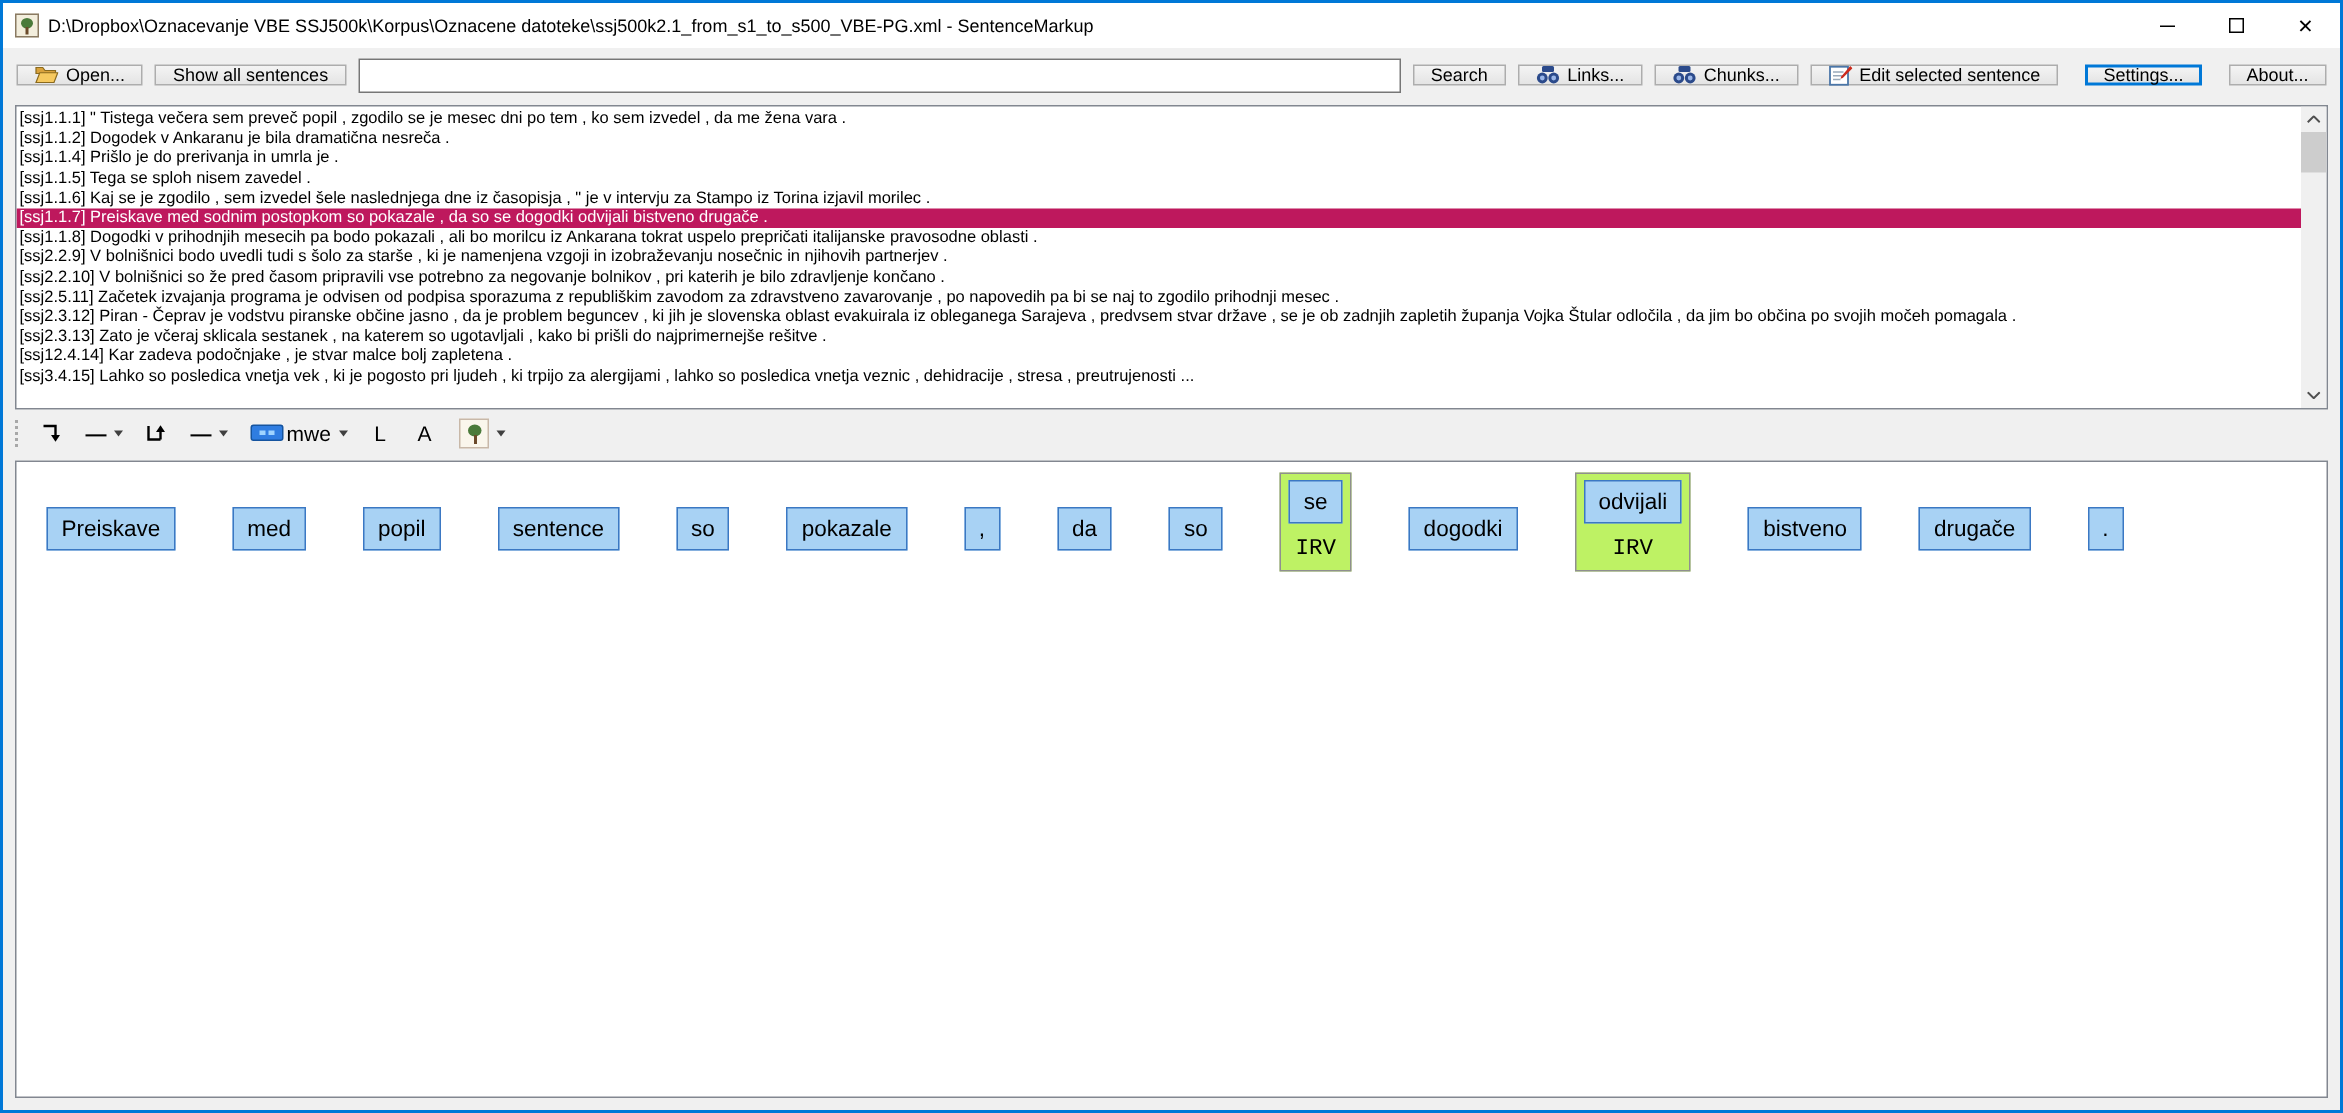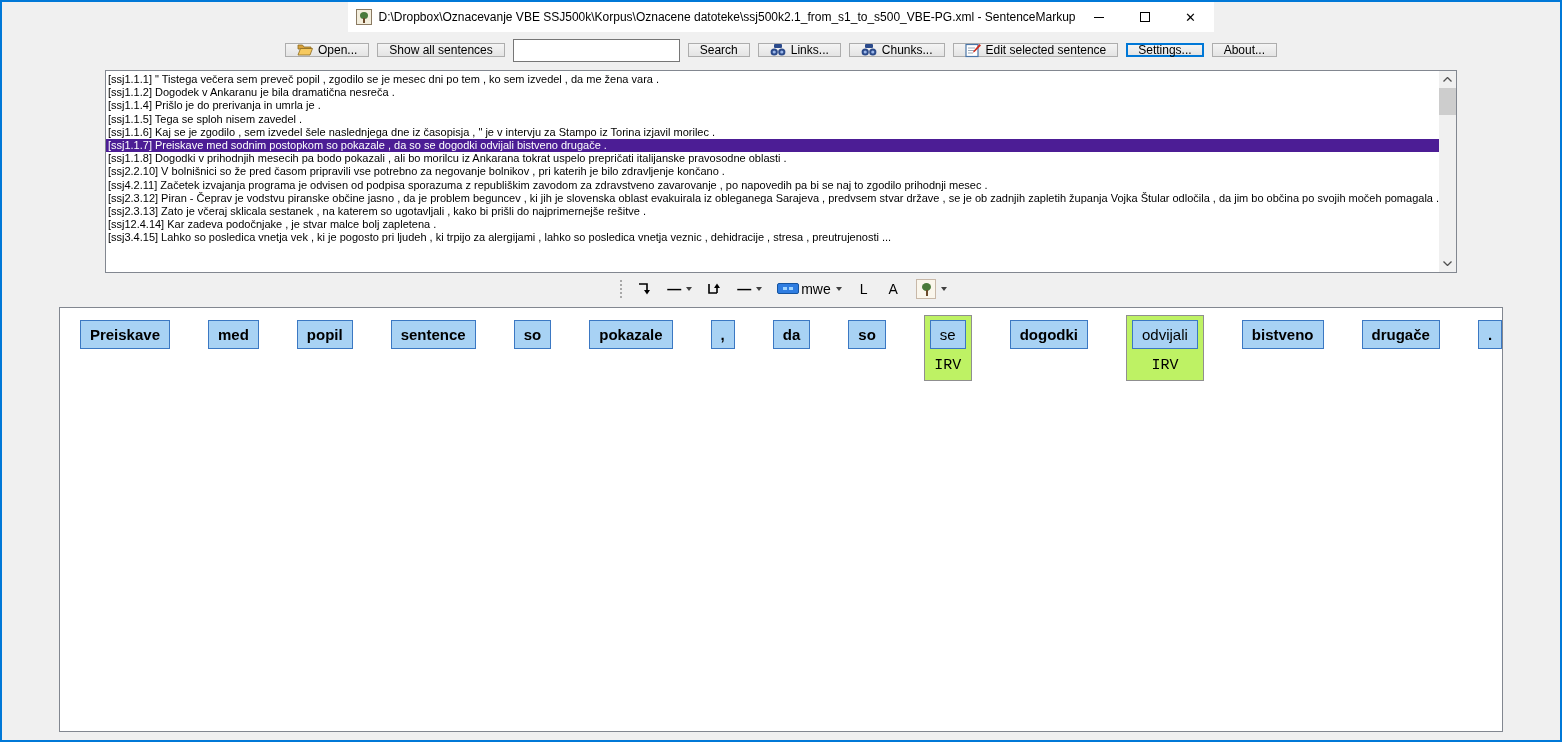--- a/index.html
+++ b/index.html
@@ -8,21 +8,20 @@
     width:1562px; height:742px;
     font-family:"Liberation Sans", sans-serif;
     background:#fff;
   }
   .window {
     width:1562px; height:742px;
     border:2px solid #0078d7;
     background:#f0f0f0;
     display:flex; flex-direction:column;
     overflow:hidden;
-    align-items:center;
   }
   
   .titlebar { height:30px; background:#ffffff; display:flex; align-items:center; flex:0 0 auto; }
   .app-icon { width:16px; height:16px; margin:0 6px 0 8px; border:1px solid #8a7a62; background:#f3eedd; position:relative; }
   .app-icon .crown { position:absolute; left:3px; top:2px; width:8px; height:7px; border-radius:50%; background:#4a7a3a; }
   .app-icon .trunk { position:absolute; left:6px; top:8px; width:2px; height:5px; background:#6b4a2a; }
   .title-text { flex:1; font-size:12px; color:#000; white-space:nowrap; overflow:hidden; }
   .win-btn { width:46px; height:30px; display:flex; align-items:center; justify-content:center; cursor:default; }
   .glyph-min { width:10px; height:1px; background:#000; }
   .glyph-max { width:10px; height:10px; border:1px solid #000; background:transparent; }
@@ -36,26 +35,26 @@
     font-family:"Liberation Sans", sans-serif;
     font-size:12px; color:#000;
     display:inline-flex; align-items:center; gap:5px;
     white-space:nowrap;
   }
   .btn.focused { border:2px solid #0078d7; padding:0 10px; }
   .search-input {
     flex:1; height:23px; border:1px solid #767676; background:#fff;
     font-family:"Liberation Sans", sans-serif; font-size:12px; padding:0 5px;
   }
-  .gap-l { }
+  .gap-l { margin-left:10px; }
   
   .list-wrap { flex:0 0 auto; margin:2px 8px 0 8px; height:203px; border:1px solid #828790; background:#fff; display:flex; overflow:hidden; }
   .list-content { flex:1; overflow:hidden; padding-top:2px; }
   .sentence-row { font-size:11px; line-height:13.2px; white-space:nowrap; padding-left:2px; color:#000; }
-  .sentence-row.selected { background:#4c1d95; color:#fff; }
+  .sentence-row.selected { background:#be185d; color:#fff; }
   .scrollbar { width:17px; background:#f0f0f0; display:flex; flex-direction:column; align-items:center; flex:0 0 auto; }
   .sb-arrow { width:17px; height:17px; display:flex; align-items:center; justify-content:center; }
   .sb-thumb { width:17px; height:27px; background:#cdcdcd; }
   .sb-fill { flex:1; }
   
   .mk-toolbar { height:31px; flex:0 0 auto; display:flex; align-items:center; padding-left:8px; gap:9px; }
   .grip { width:3px; height:18px; border-left:2px dotted #a8a8a8; margin-right:2px; }
   .mk-item { display:flex; align-items:center; gap:2px; font-size:14px; color:#000; padding:2px 3px; }
   .dash { font-size:14px; font-weight:bold; }
   .dd { width:0; height:0; border-left:3px solid transparent; border-right:3px solid transparent; border-top:4px solid #404040; margin-left:3px; }
@@ -65,21 +64,21 @@
   .tree-btn { border:1px solid #c8b8a8; background:#faf6ec; width:20px; height:20px; position:relative; }
   .tree-btn .crown { position:absolute; left:5px; top:3px; width:9px; height:8px; border-radius:50%; background:#4a7a3a; }
   .tree-btn .trunk { position:absolute; left:9px; top:10px; width:2px; height:6px; background:#6b4a2a; }
   
   .word-panel { flex:1; margin:3px 8px 8px 8px; background:#fff; border:1px solid #828790; padding:7px 0 0 20px; overflow:hidden; }
   .token-row { display:flex; align-items:flex-start; gap:38px; }
   .word-box {
     background:#a8d2f4; border:1px solid #3b78c3;
     font-size:15px; color:#000; padding:5px 9px; white-space:nowrap;
   }
-  .plain-token { margin-top:5px;font-weight:bold; }
+  .plain-token { margin-top:23px; }
   .tag-container { background:#bef264; border:1px solid #8f8f8f; padding:4px 5px 6px 5px; display:flex; flex-direction:column; align-items:center; }
   .tag-label { font-size:15px; color:#000; margin-top:8px;font-family:Liberation Mono, monospace; }
 </style>
 </head>
 <body>
 
 <div class="window">
 
   <div class="titlebar">
     <div class="app-icon">
@@ -153,22 +152,23 @@
 
   <div class="list-wrap">
     <div class="list-content" id="sentence-rows">
         <div class="sentence-row">[ssj1.1.1] " Tistega večera sem preveč popil , zgodilo se je mesec dni po tem , ko sem izvedel , da me žena vara .</div>
         <div class="sentence-row">[ssj1.1.2] Dogodek v Ankaranu je bila dramatična nesreča .</div>
         <div class="sentence-row">[ssj1.1.4] Prišlo je do prerivanja in umrla je .</div>
         <div class="sentence-row">[ssj1.1.5] Tega se sploh nisem zavedel .</div>
         <div class="sentence-row">[ssj1.1.6] Kaj se je zgodilo , sem izvedel šele naslednjega dne iz časopisja , " je v intervju za Stampo iz Torina izjavil morilec .</div>
         <div class="sentence-row selected">[ssj1.1.7] Preiskave med sodnim postopkom so pokazale , da so se dogodki odvijali bistveno drugače .</div>
         <div class="sentence-row">[ssj1.1.8] Dogodki v prihodnjih mesecih pa bodo pokazali , ali bo morilcu iz Ankarana tokrat uspelo prepričati italijanske pravosodne oblasti .</div>
+        <div class="sentence-row">[ssj2.2.9] V bolnišnici bodo uvedli tudi s šolo za starše , ki je namenjena vzgoji in izobraževanju nosečnic in njihovih partnerjev .</div>
         <div class="sentence-row">[ssj2.2.10] V bolnišnici so že pred časom pripravili vse potrebno za negovanje bolnikov , pri katerih je bilo zdravljenje končano .</div>
-        <div class="sentence-row">[ssj4.2.11] Začetek izvajanja programa je odvisen od podpisa sporazuma z republiškim zavodom za zdravstveno zavarovanje , po napovedih pa bi se naj to zgodilo prihodnji mesec .</div>
+        <div class="sentence-row">[ssj2.5.11] Začetek izvajanja programa je odvisen od podpisa sporazuma z republiškim zavodom za zdravstveno zavarovanje , po napovedih pa bi se naj to zgodilo prihodnji mesec .</div>
         <div class="sentence-row">[ssj2.3.12] Piran - Čeprav je vodstvu piranske občine jasno , da je problem beguncev , ki jih je slovenska oblast evakuirala iz obleganega Sarajeva , predvsem stvar države , se je ob zadnjih zapletih županja Vojka Štular odločila , da jim bo občina po svojih močeh pomagala .</div>
         <div class="sentence-row">[ssj2.3.13] Zato je včeraj sklicala sestanek , na katerem so ugotavljali , kako bi prišli do najprimernejše rešitve .</div>
         <div class="sentence-row">[ssj12.4.14] Kar zadeva podočnjake , je stvar malce bolj zapletena .</div>
         <div class="sentence-row">[ssj3.4.15] Lahko so posledica vnetja vek , ki je pogosto pri ljudeh , ki trpijo za alergijami , lahko so posledica vnetja veznic , dehidracije , stresa , preutrujenosti ...</div>
       </div>
     <div class="scrollbar">
       <div class="sb-arrow">
         <svg width="9" height="5" viewBox="0 0 9 5">
             <polyline points="0.5,4.5 4.5,0.5 8.5,4.5" fill="none" stroke="#505050" stroke-width="1.3"></polyline>
           </svg>

